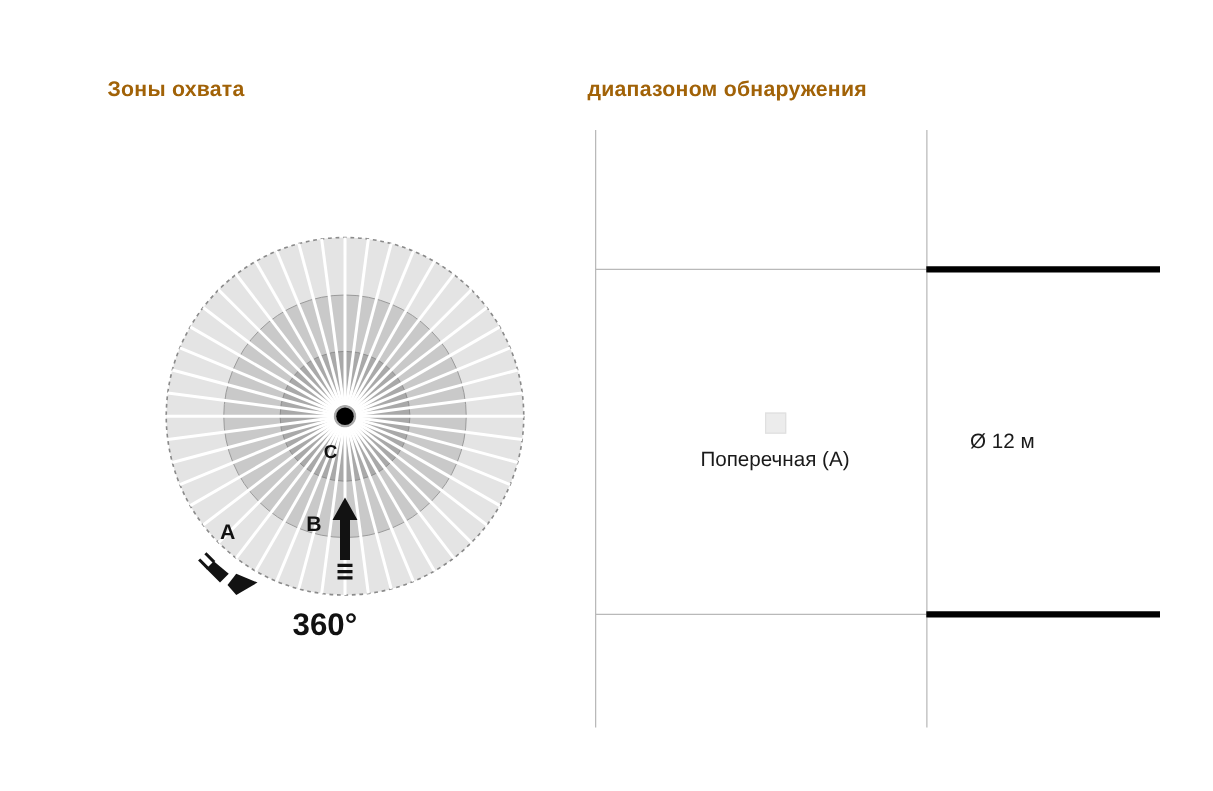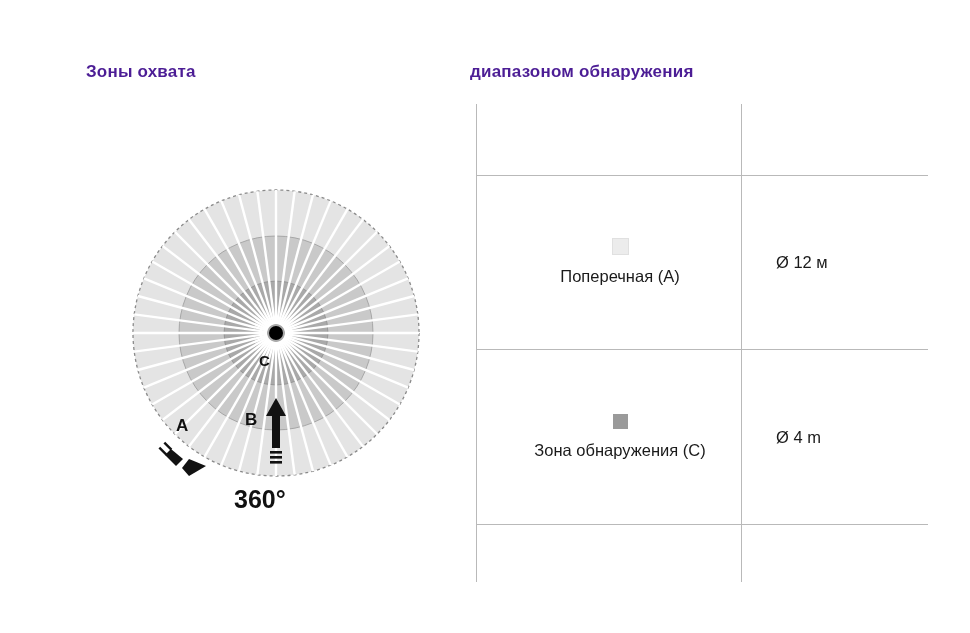--- a/index.html
+++ b/index.html
@@ -18,21 +18,21 @@
   .page {
     position: absolute;
     left: 0; top: 0;
     width: 970px;
     height: 633px;
   }
 
   
   .heading {
     position: absolute;
-    color: #4c1d95;
+    color: #a16207;
     font-weight: bold;
     font-size: 17px;
     letter-spacing: 0.2px;
     white-space: nowrap;
   }
   .heading.left  { left: 86px;  top: 62px; }
   .heading.right { left: 470px; top: 62px; }
 
   
   .diagram-panel {
@@ -70,21 +70,21 @@
   
   table.legend-table td.c-label {
     width: 264px;
     border-top: 1px solid #b9b9b9;
     border-bottom: 1px solid #b9b9b9;
     border-left: 1px solid #b9b9b9;
     border-right: 1px solid #b9b9b9;
   }
   table.legend-table td.c-value {
     width: 152px;
-    border-top: 1px solid #000000;
+    border-top: 5px solid #000000;
     border-bottom: 1px solid #b9b9b9;
     border-left: none;
     border-right: none;
     text-align: left;
     padding-left: 34px;
   }
   .zone-cell-inner {
     display: flex;
     align-items: center;
     gap: 12px;
@@ -232,31 +232,20 @@
           <td class="c-label">
             <div class="zone-cell-inner">
               <span class="swatch" style="background:#ececec;border:1px solid #e0e0e0"></span>
               <span class="zone-label">Поперечная (A)</span>
             </div>
           </td>
           <td class="c-value">
             <span class="zone-value">Ø 12 м</span>
           </td>
         </tr>
-        <tr style="height:128px">
-          <td class="c-label">
-            <div class="zone-cell-inner">
-              <span class="swatch" style="background:#9a9a9a"></span>
-              <span class="zone-label">Зона обнаружения (C)</span>
-            </div>
-          </td>
-          <td class="c-value">
-            <span class="zone-value">Ø 4 m</span>
-          </td>
-        </tr>
         <tr style="height:42px">
           <td class="c-label open-bottom"></td>
           <td class="c-value open-bottom"></td>
         </tr>
       </tbody>
     </table>
   </div>
 
 </div>
 

